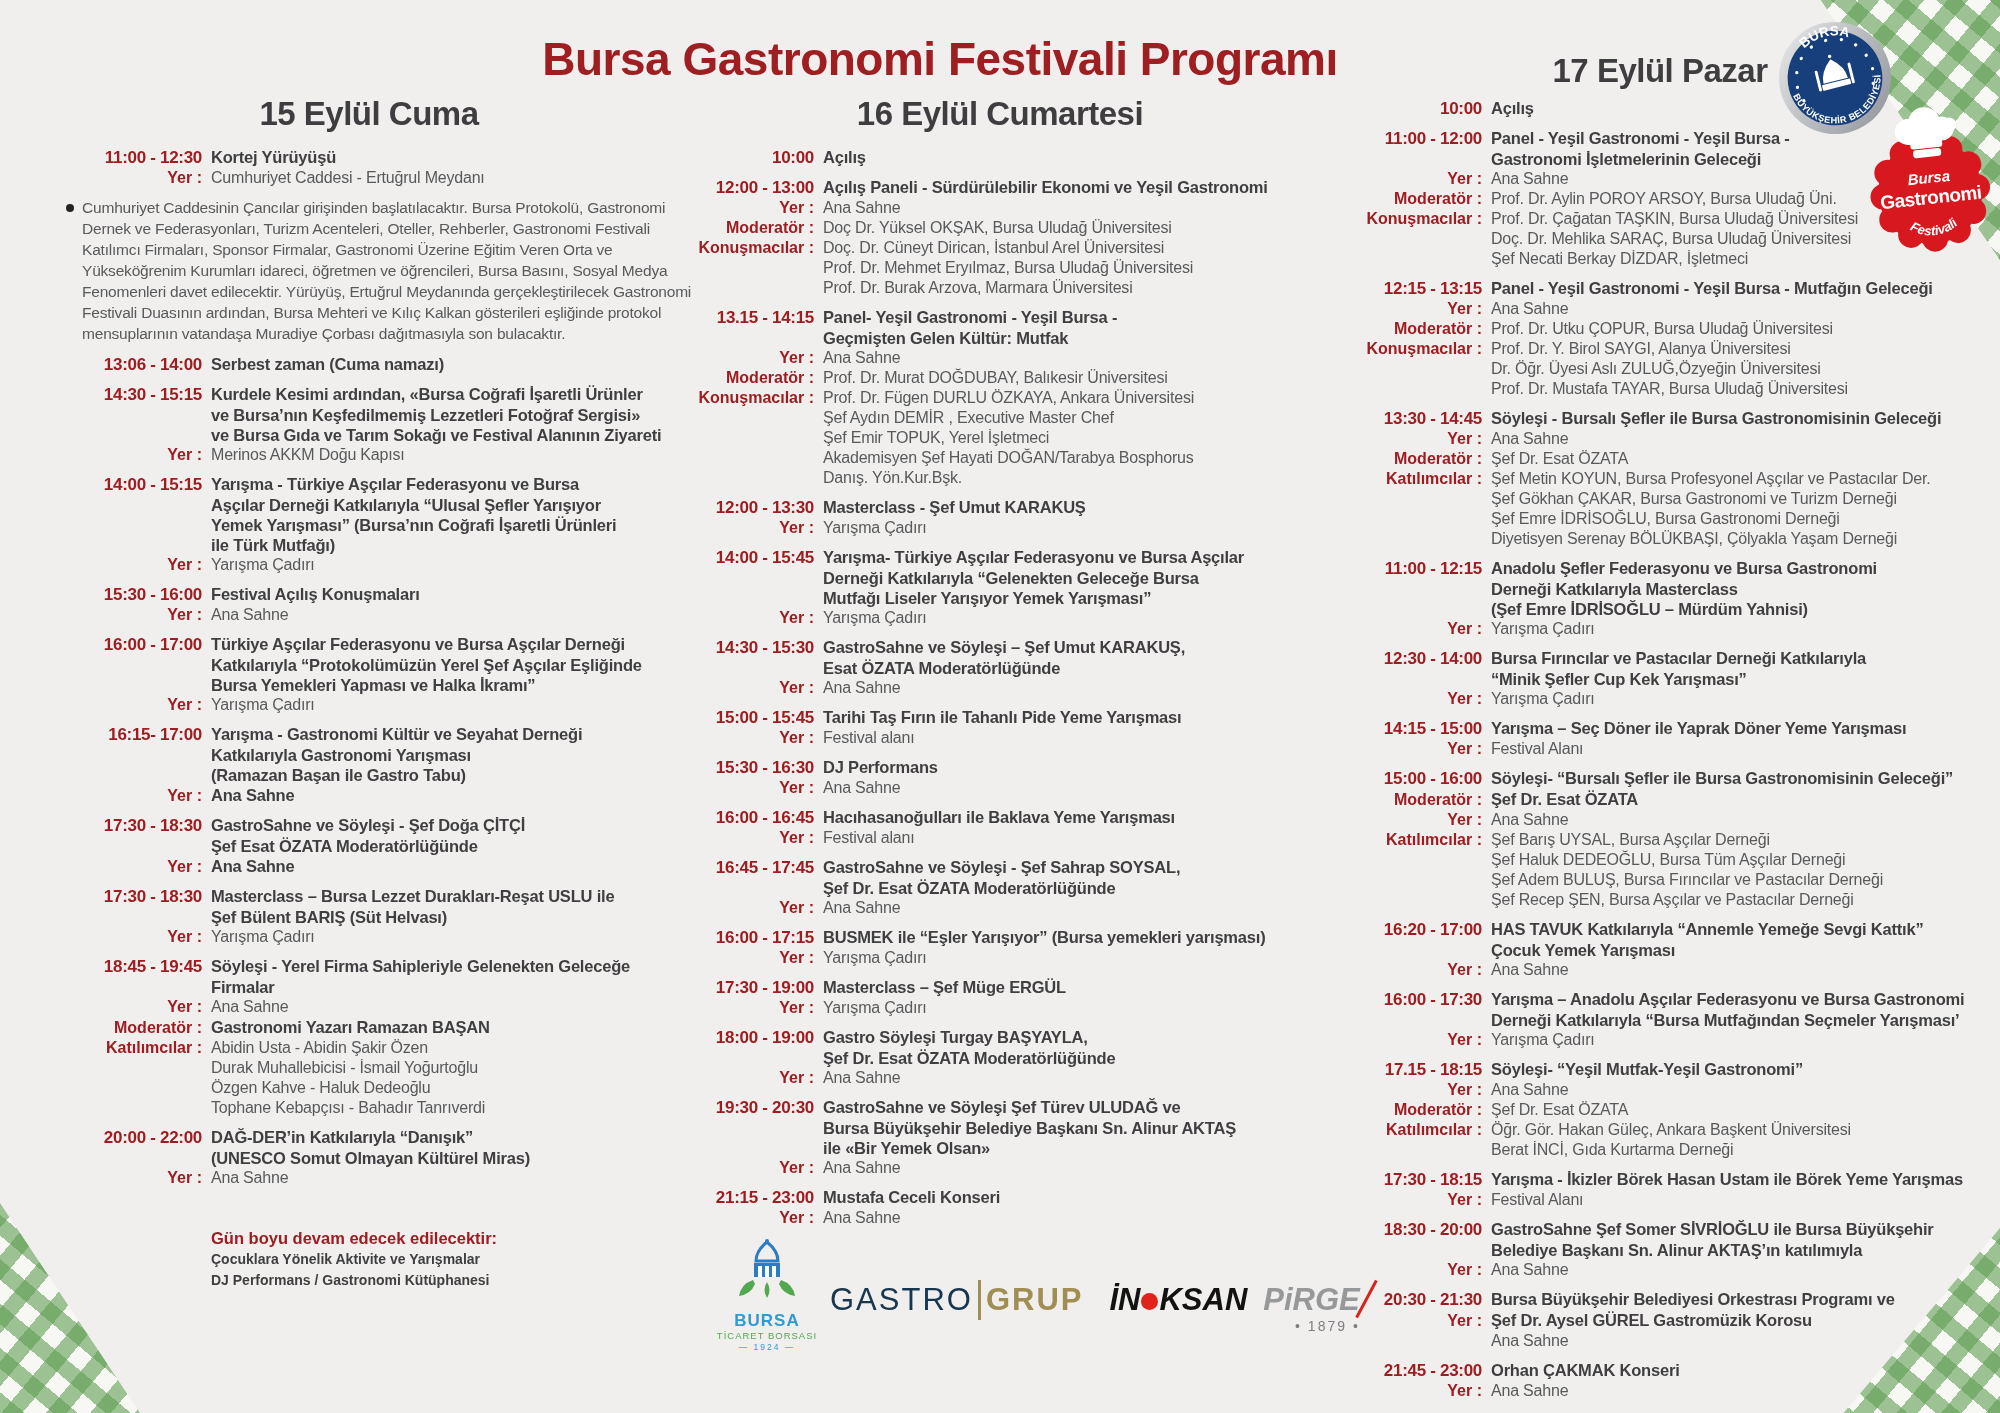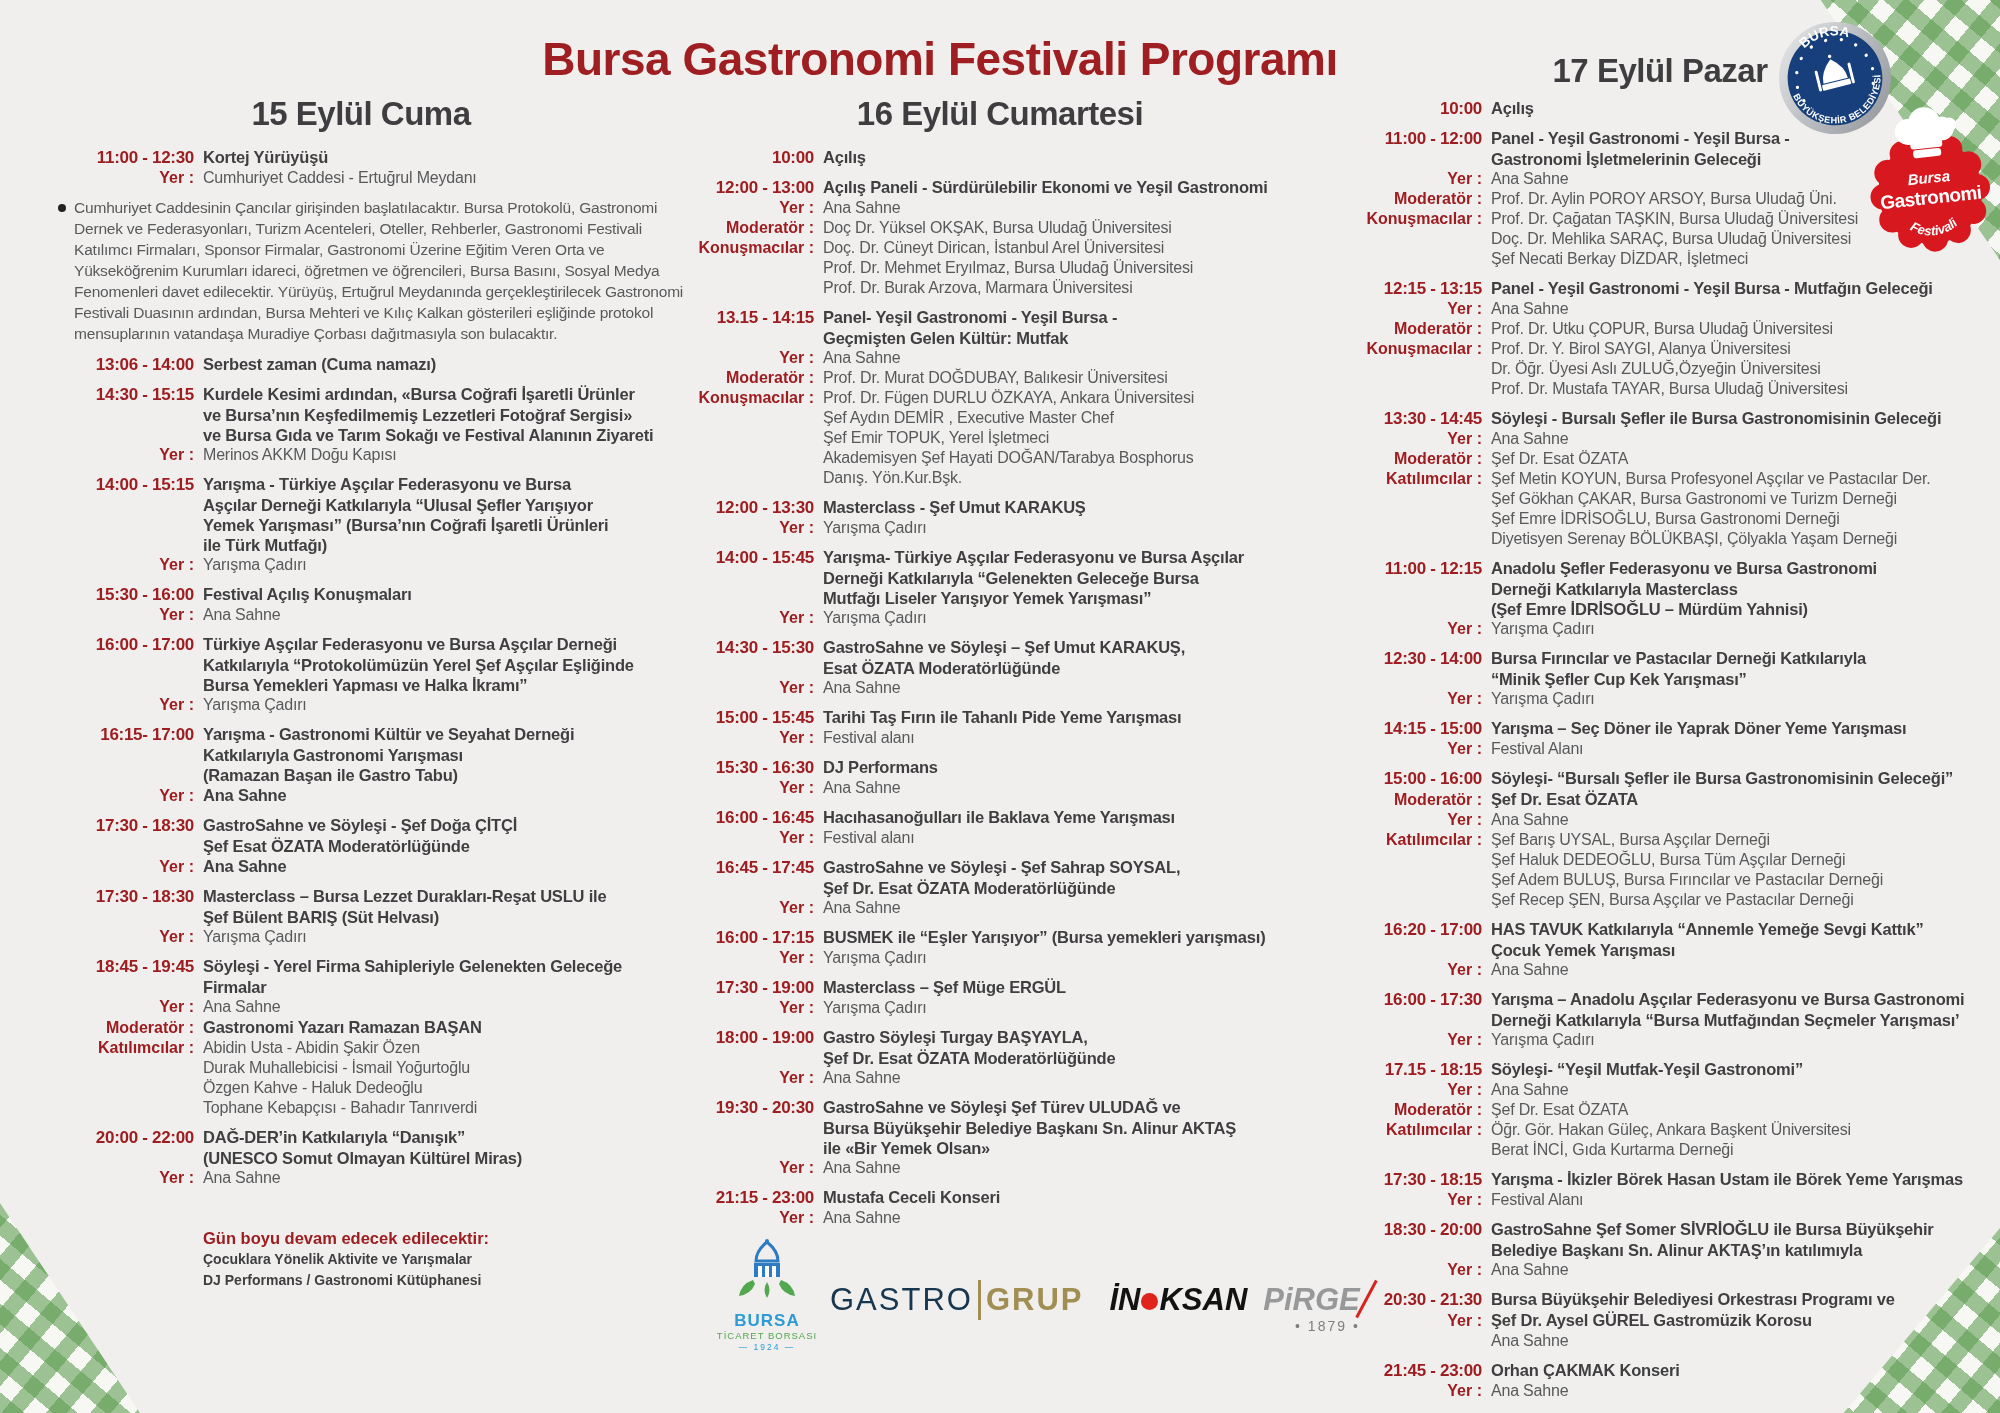--- a/index.html
+++ b/index.html
@@ -29,21 +29,21 @@
   .corner-br{ right:0; bottom:0; width:170px; height:185px;
     clip-path:polygon(100% 0, 100% 100%, 8% 100%); }
 
   .main-title{
     position:absolute; left:12px; top:16px; width:1824px; margin:16px;
     text-align:center; font-size:46px; font-weight:bold; color:#9e1e21;
     letter-spacing:-.5px;
   }
 
   .col{ position:absolute; }
-  .col1{ left:36px;  top:95px; width:650px; --lw:158px; }
+  .col1{ left:44px;  top:95px; width:650px; --lw:158px; }
   .col2{ left:682px; top:95px; width:636px; --lw:132px; }
   .col3{ left:1322px; top:52px; width:676px; --lw:160px; }
 
   .day-title{
     margin:0 0 14px 0; text-align:center;
     font-size:33px; font-weight:bold; color:#3e3e40; letter-spacing:-.5px;
   }
   .col3 .day-title{ margin-bottom:8px; }
 
   .ev{ margin-bottom:9px; }

